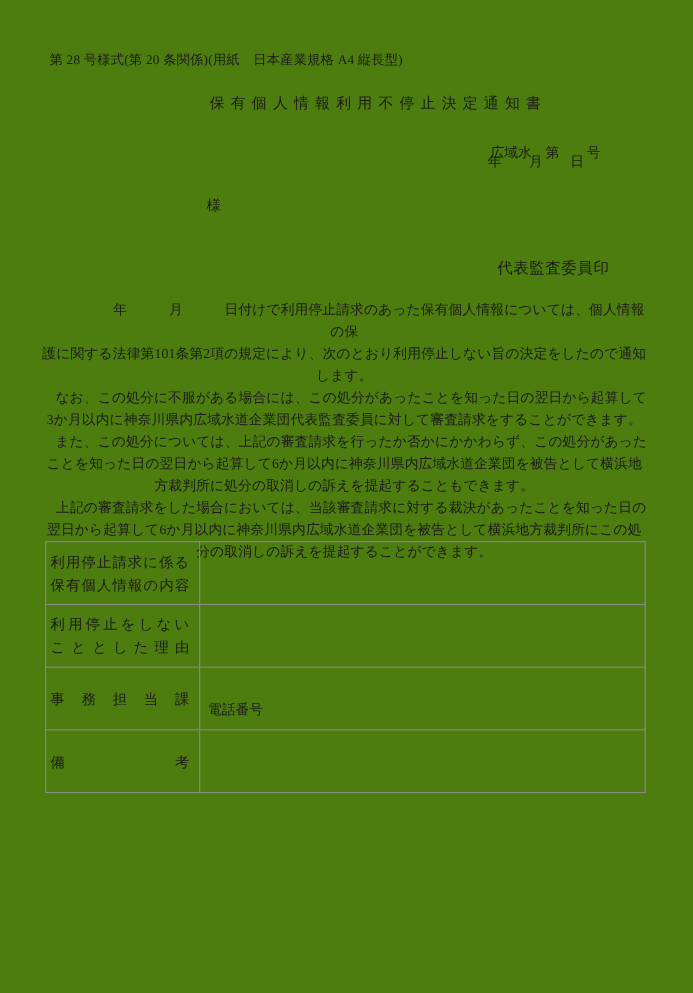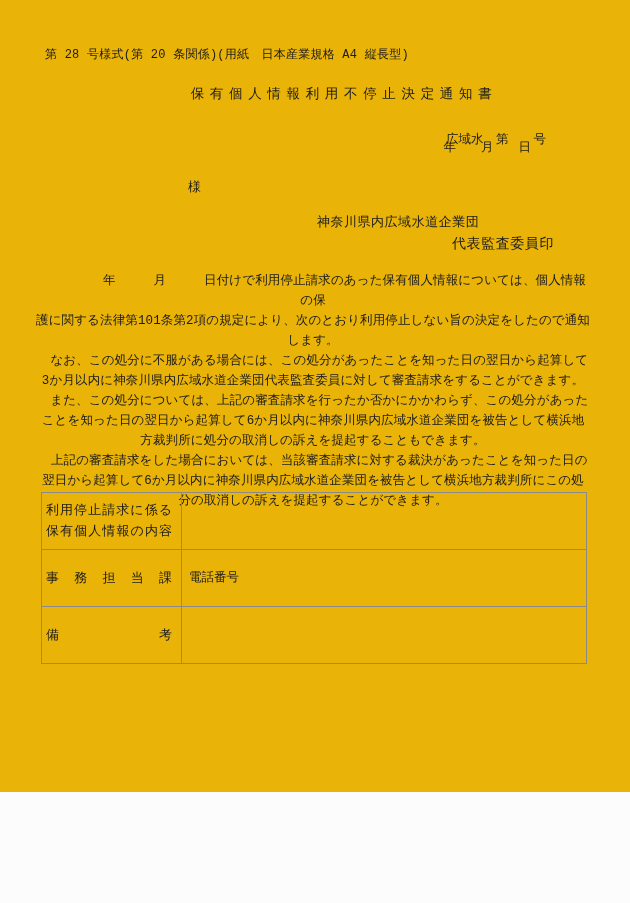--- a/index.html
+++ b/index.html
@@ -1,21 +1,21 @@
 <!DOCTYPE html>
 <html><head>
 <meta charset="utf-8">
 <style>
   html, body { margin: 0; padding: 0; background: #fcfcfc; }
   .page {
     position: relative;
     width: 630px;
-    height: 792px;
-    background: #eab308;
-    font-family: Liberation Mono, monospace;
+    height: 903px;
+    background: #4d7c0f;
+    font-family: Liberation Serif, serif;
     color: #1b1b1b;
     overflow: hidden;
   }
   .form-number {
     position: absolute;
     left: 45px;
     top: 46px;
     font-size: 12px;
     letter-spacing: 0.02em;
     white-space: nowrap;
@@ -107,39 +107,38 @@
     text-align-last: justify;
     letter-spacing: 1px;
   }
   .form-table td {
     width: 405px;
     font-size: 12.5px;
     padding: 0;
   }
   .form-table td.phone-cell {
     vertical-align: bottom;
-    padding: 0 0 20px 7px;
+    padding: 0 0 9px 7px;
   }
 </style>
 </head>
 <body>
 
 <div class="page">
 
   <div class="form-number">第 28 号様式(第 20 条関係)(用紙　日本産業規格 A4 縦長型)</div>
 
   <div class="doc-title">保有個人情報利用不停止決定通知書</div>
 
   <div class="ref-line">広域水　第　　号</div>
 
   <div class="date-line">年　　月　　日</div>
 
   <div class="addressee">様</div>
 
-  <div class="org-name">神奈川県内広域水道企業団</div>
 
   <div class="signer-row">
     <span>代表監査委員</span>
     <span>印</span>
   </div>
 
   <div class="body-text">
     <p>　　　　　年　　　月　　　日付けで利用停止請求のあった保有個人情報については、個人情報の保
 護に関する法律第101条第2項の規定により、次のとおり利用停止しない旨の決定をしたので通知
 します。</p>
@@ -154,20 +153,25 @@
   </div>
 
   <table class="form-table">
     <tbody>
       <tr>
         <th>利用停止請求に係る
 保有個人情報の内容</th>
         <td></td>
       </tr>
       <tr>
+        <th>利用停止をしない
+こととした理由</th>
+        <td></td>
+      </tr>
+      <tr>
         <th>事　務　担　当　課</th>
         <td class="phone-cell">電話番号</td>
       </tr>
       <tr>
         <th>備　　　　　　考</th>
         <td></td>
       </tr>
     </tbody>
   </table>
 

